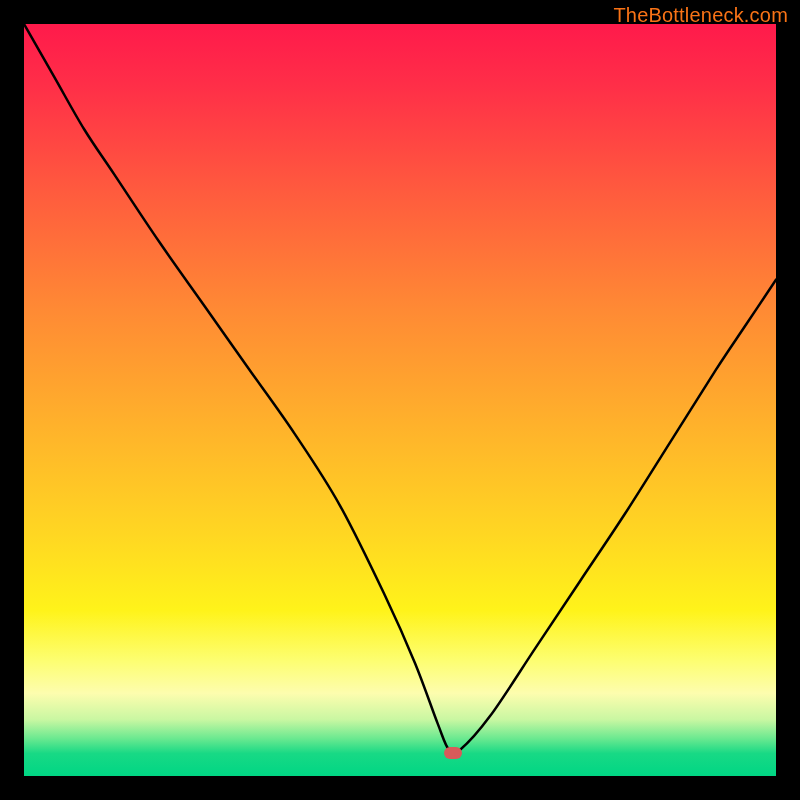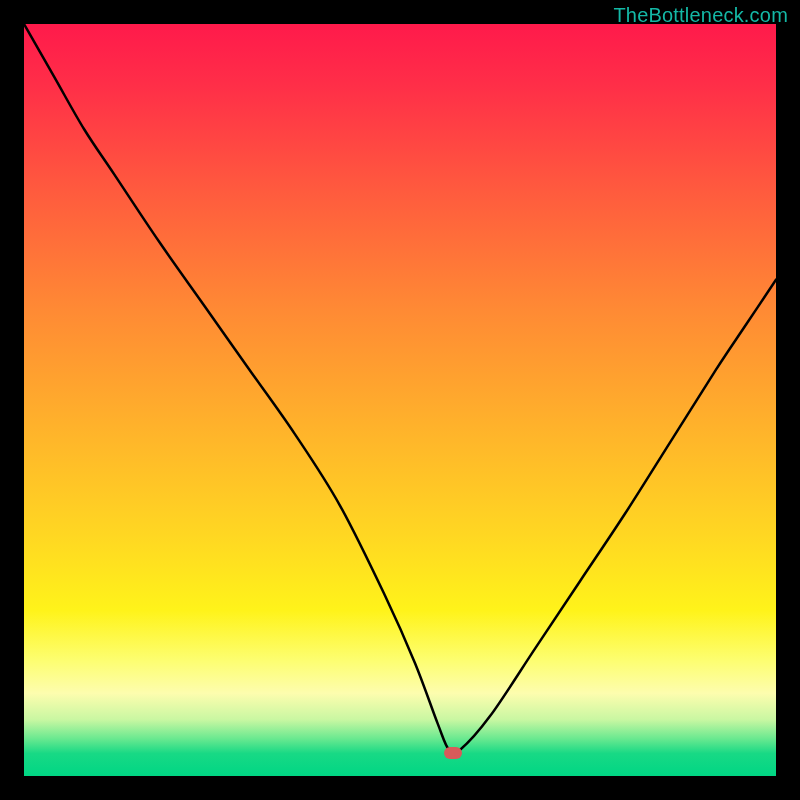--- a/index.html
+++ b/index.html
@@ -14,21 +14,21 @@
   .frame {
     position: relative;
     width: 800px;
     height: 800px;
     background: #000;
   }
   .watermark {
     position: absolute;
     top: 4px;
     right: 12px;
-    color: #14b8a6;
+    color: #f97316;
     font-size: 20px;
     font-weight: 500;
     letter-spacing: 0.2px;
     z-index: 20;
   }
   .plot {
     position: absolute;
     left: 24px;
     top: 24px;
     width: 752px;

